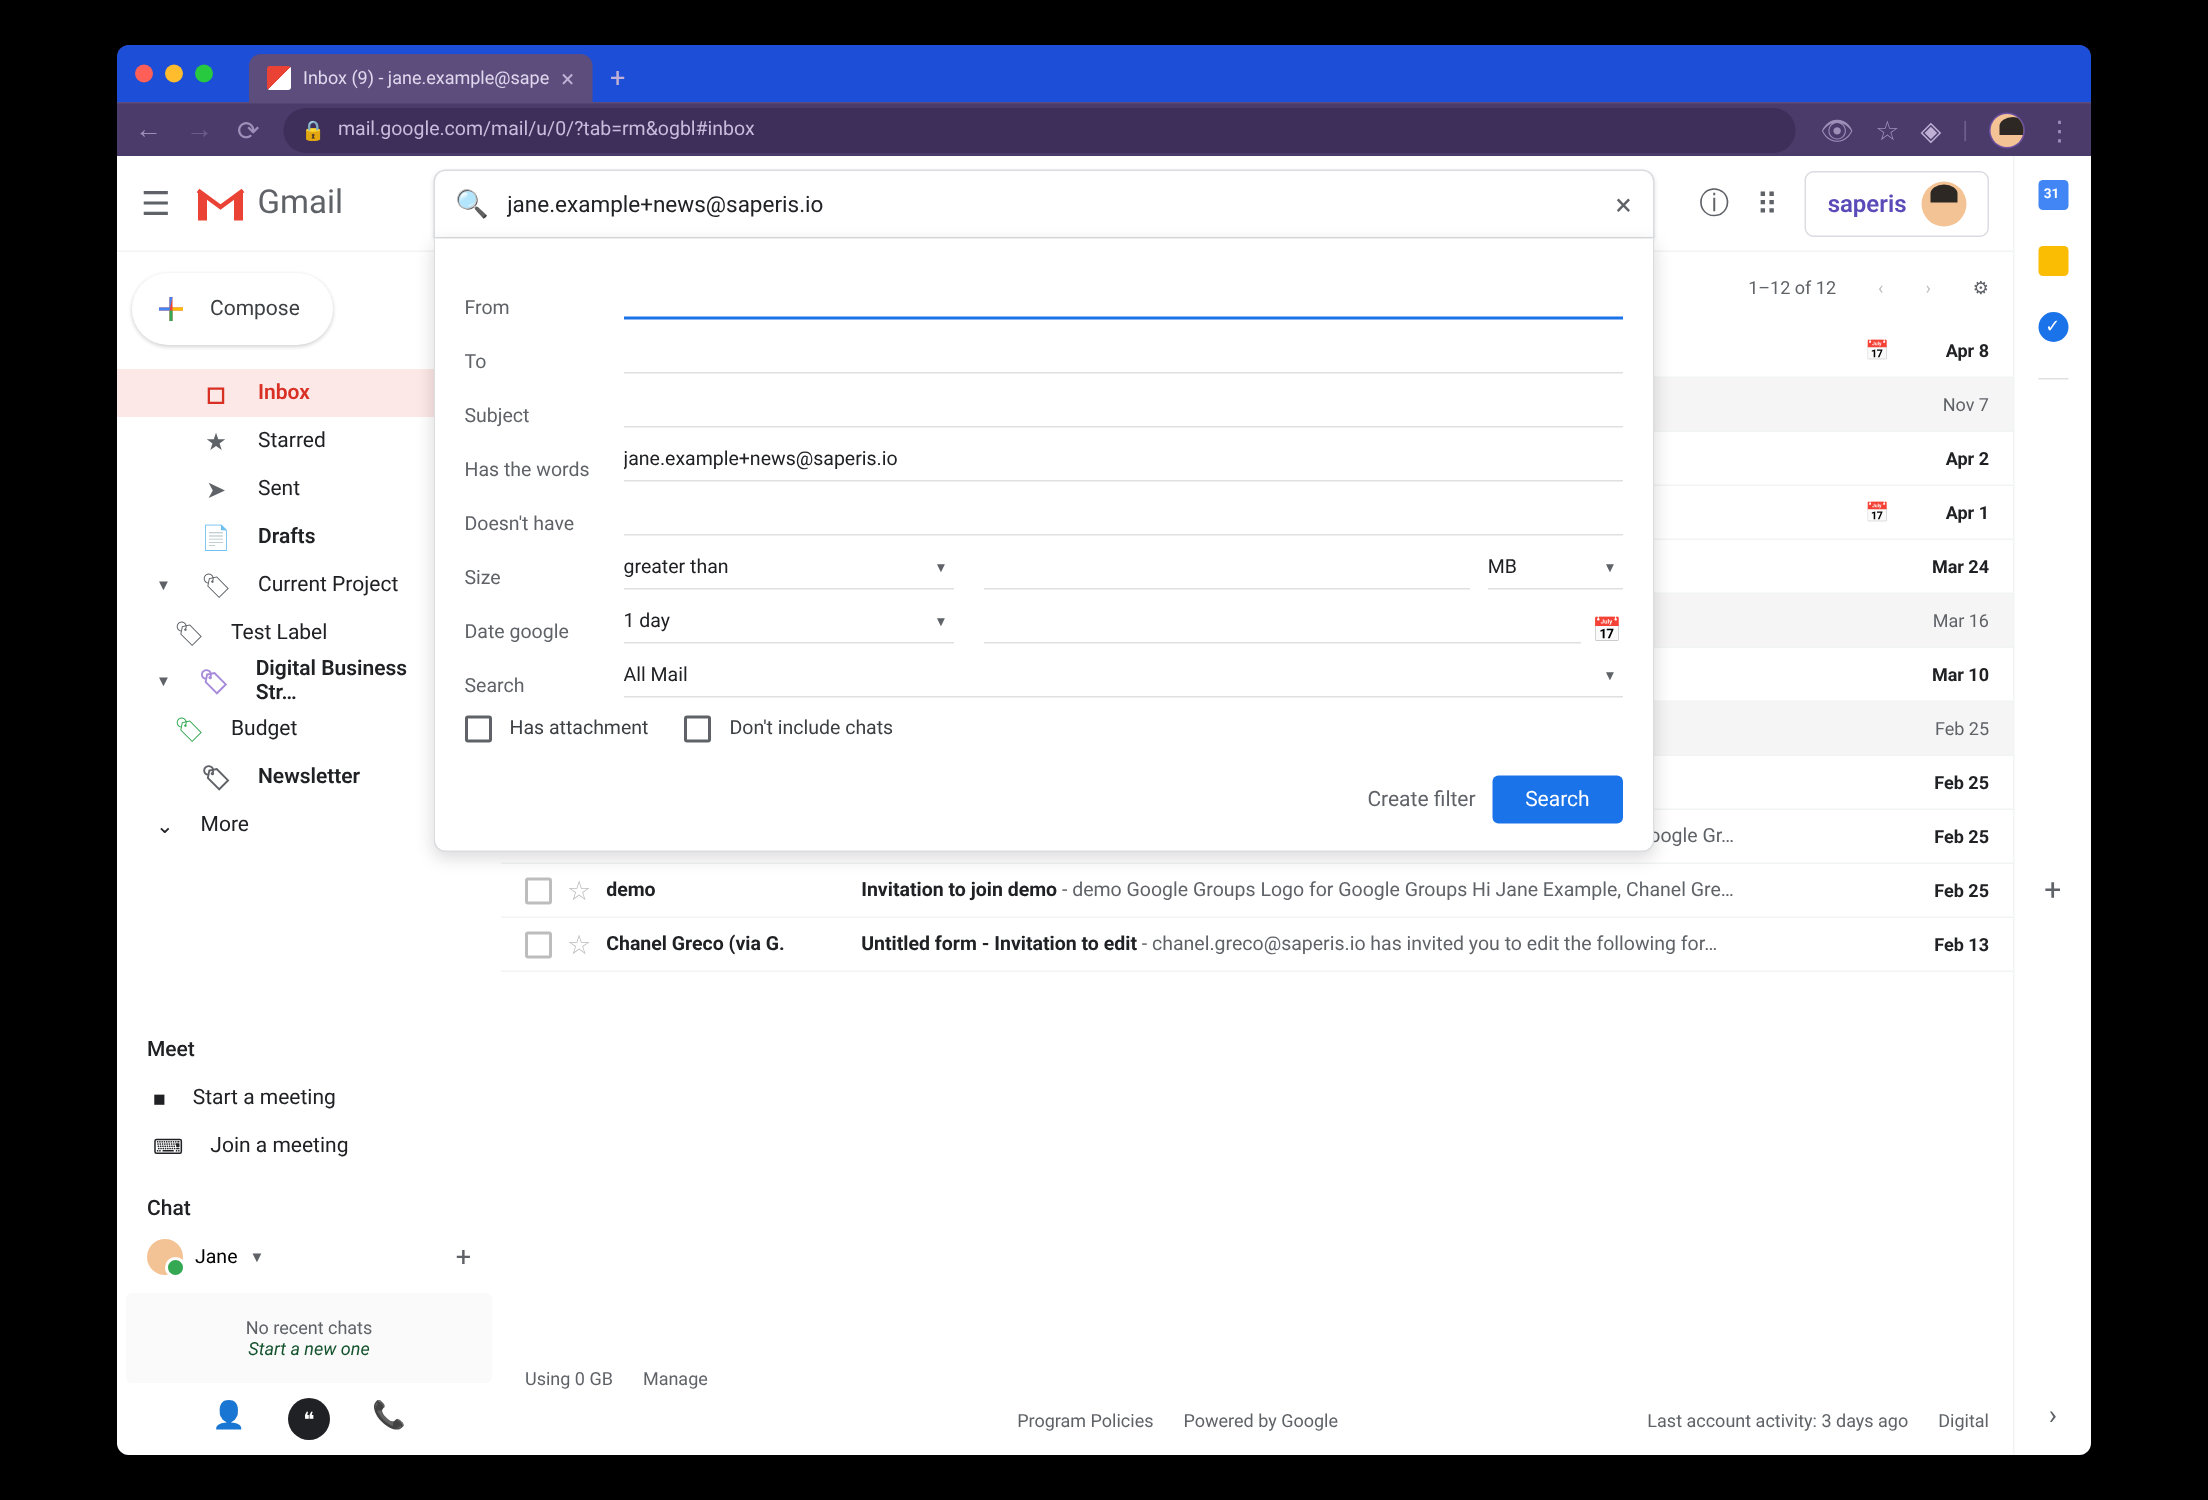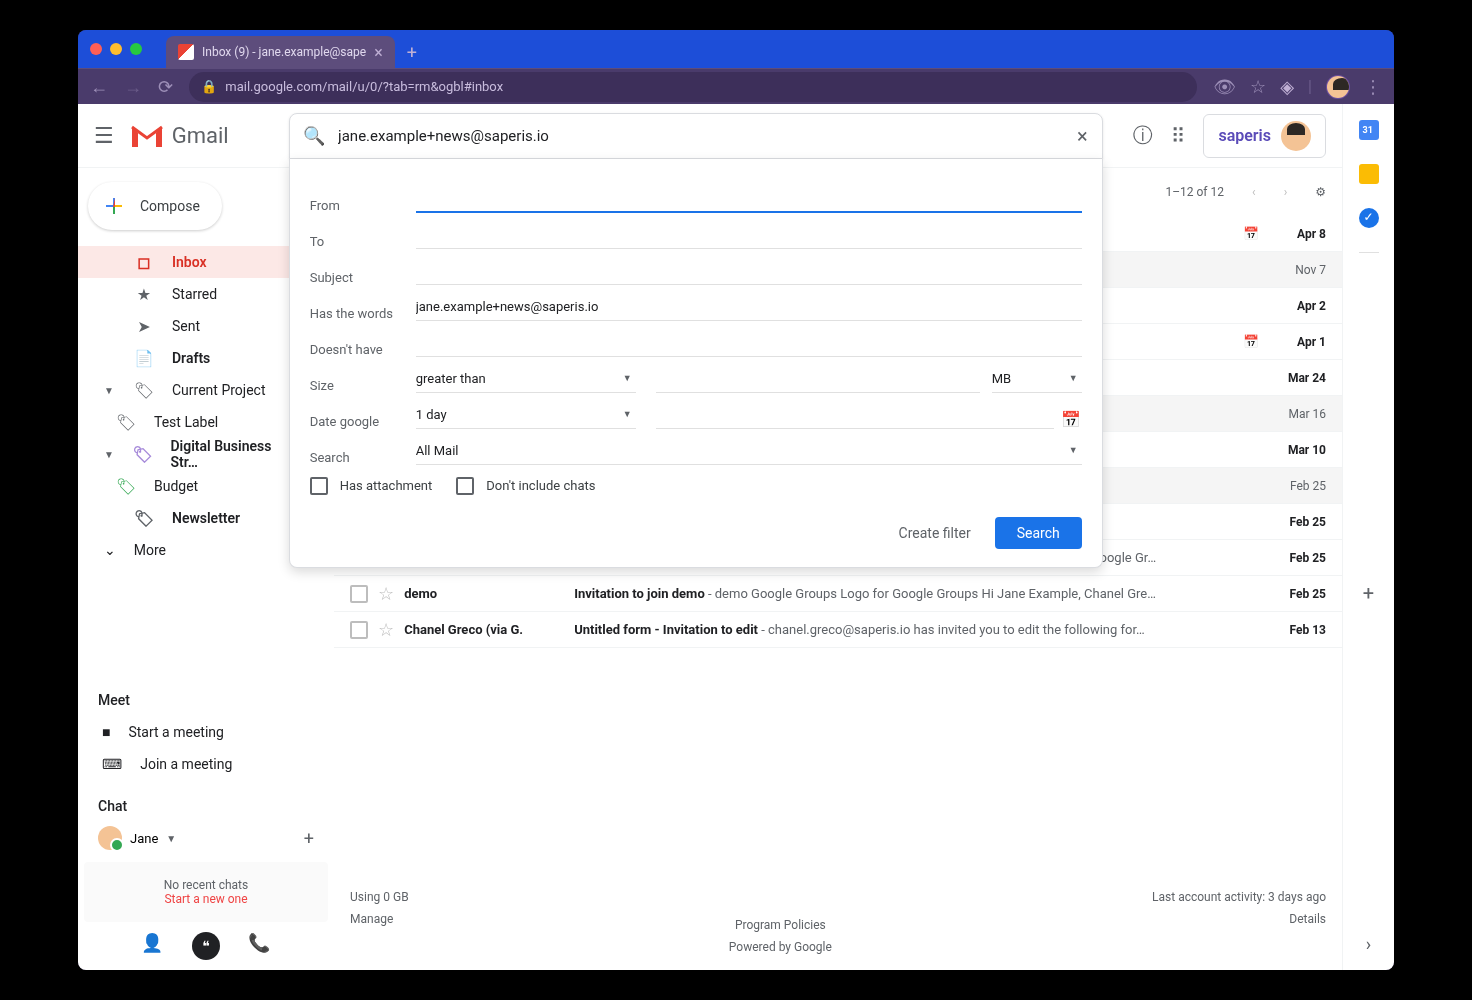--- a/index.html
+++ b/index.html
@@ -35,21 +35,21 @@
 .dd-row { display: flex; align-items: flex-end; min-height: 36px; }
 .dd-label { width: 106px; font-size: 13px; color: #5f6368; }
 .dd-input { flex: 1; border: none; border-bottom: 1px solid #e0e0e0; padding: 6px 0; font-size: 13px; outline: none; color: #202124; }
 .dd-input.focused { border-bottom: 2px solid #1a73e8; }
 .dd-select { border: none; border-bottom: 1px solid #e0e0e0; padding: 6px 0; font-size: 13px; outline: none; background: #fff; color: #202124; appearance: none; position: relative; }
 .sel-wrap { position: relative; display: inline-block; }
 .sel-wrap::after { content: '▼'; position: absolute; right: 4px; top: 8px; font-size: 9px; color: #5f6368; pointer-events: none; }
 .dd-checkbox-row { display: flex; gap: 24px; margin-top: 12px; }
 .dd-chk { display: flex; align-items: center; gap: 12px; font-size: 13px; color: #3c4043; }
 .chk-box { width: 18px; height: 18px; border: 2px solid #5f6368; border-radius: 2px; }
-.dd-actions { display: flex; justify-content: flex-end; gap: 14px; margin-top: 22px; align-items: center; }
+.dd-actions { display: flex; justify-content: flex-end; gap: 1px; margin-top: 22px; align-items: center; }
 .btn-text { background: none; border: none; color: #5f6368; font-size: 14px; cursor: pointer; padding: 8px 10px; }
 .btn-primary { background: #1a73e8; color: #fff; border: none; padding: 8px 22px; border-radius: 4px; font-size: 14px; cursor: pointer; }
 .hdr-right { display: flex; align-items: center; gap: 18px; }
 .hdr-icon { color: #5f6368; font-size: 20px; cursor: pointer; }
 .brand-btn { border: 1px solid #dadce0; border-radius: 6px; padding: 6px 14px; display: flex; align-items: center; gap: 10px; }
 .brand-text { color: #5a4bb8; font-weight: 600; font-size: 16px; }
 .brand-av { width: 30px; height: 30px; border-radius: 50%; background: #f4c395; position: relative; overflow: hidden; }
 .brand-av::after { content: ''; position: absolute; top: 2px; left: 6px; width: 18px; height: 12px; background: #2d2824; border-radius: 50% 50% 0 0; }
 .body-row { flex: 1; display: flex; overflow: hidden; }
 .sidebar { width: 256px; display: flex; flex-direction: column; border-right: none; padding-top: 10px; }
@@ -62,42 +62,42 @@
 .nav-item.bold { font-weight: 600; }
 .nav-item .count { margin-left: auto; font-size: 12px; }
 .nav-sub { padding-left: 38px; }
 .more-item { height: 32px; display: flex; align-items: center; padding-left: 26px; gap: 18px; font-size: 14px; color: #202124; cursor: pointer; }
 .section-hdr { font-size: 14px; color: #202124; font-weight: 500; padding: 8px 20px; margin-top: 10px; }
 .meet-item { height: 32px; display: flex; align-items: center; padding-left: 24px; gap: 18px; font-size: 14px; color: #202124; cursor: pointer; }
 .chat-row { display: flex; align-items: center; padding: 4px 20px; gap: 8px; }
 .chat-av { width: 24px; height: 24px; border-radius: 50%; background: #f4c395; position: relative; }
 .chat-av::after { content: ''; position: absolute; bottom: -2px; right: -2px; width: 10px; height: 10px; border-radius: 50%; background: #34a853; border: 2px solid #fff; }
 .chat-empty { text-align: center; padding: 16px; font-size: 12px; color: #5f6368; background: #fafafa; margin: 8px 6px 0 6px; border-radius: 4px; }
-.chat-empty a { color: #ef4444; text-decoration: none; }
+.chat-empty a { color: #14532d; text-decoration: none; font-style: italic; }
 .chat-footer { display: flex; justify-content: center; gap: 28px; padding: 10px 0; margin-top: auto; }
 .chat-footer .icn { color: #5f6368; font-size: 18px; }
 .chat-footer .icn.active { background: #202124; color: #fff; width: 28px; height: 28px; border-radius: 50%; display: flex; align-items: center; justify-content: center; font-size: 14px; }
 .content { flex: 1; display: flex; flex-direction: column; overflow: hidden; }
 .toolbar { height: 48px; display: flex; align-items: center; padding: 0 16px; justify-content: flex-end; gap: 12px; font-size: 12px; color: #5f6368; }
 .tb-right { display: flex; align-items: center; gap: 28px; }
 .mail-list { flex: 1; overflow-y: auto; }
 .mail-row { height: 36px; display: flex; align-items: center; padding: 0 16px; border-bottom: 1px solid #f1f3f4; font-size: 13px; color: #5f6368; gap: 10px; cursor: pointer; }
 .mail-row.unread { background: #fff; }
 .mail-row.unread .sender, .mail-row.unread .subject, .mail-row.unread .date { font-weight: 700; color: #202124; }
 .mail-row.read { background: #f5f5f5; }
 .mail-chk { width: 18px; height: 18px; border: 2px solid #bdbdbd; border-radius: 2px; flex-shrink: 0; }
 .mail-star { color: #bdbdbd; font-size: 18px; flex-shrink: 0; }
 .sender { width: 160px; flex-shrink: 0; white-space: nowrap; overflow: hidden; text-overflow: ellipsis; }
 .subject-col { flex: 1; white-space: nowrap; overflow: hidden; text-overflow: ellipsis; }
 .subject { color: #202124; }
 .snippet { color: #5f6368; }
 .cal-icon { color: #5f6368; flex-shrink: 0; }
 .date { width: 56px; text-align: right; flex-shrink: 0; font-size: 12px; }
 .footer { padding: 16px; display: flex; justify-content: space-between; font-size: 12px; color: #5f6368; }
-.footer-col { display: flex; flex-direction: column; gap: 8px; }
+.footer-col { display: flex; flex-direction: row; gap: 20px; justify-content: center; }
 .footer-col.center { align-items: center; margin-top: 28px; }
 .footer-col.right { align-items: flex-end; }
 .side-panel { width: 52px; border-left: 1px solid #f1f3f4; display: flex; flex-direction: column; align-items: center; padding-top: 16px; gap: 24px; }
 .sp-icon { width: 20px; height: 20px; border-radius: 3px; cursor: pointer; }
 .sp-cal { background: #4285f4; position: relative; }
 .sp-cal::after { content: '31'; position: absolute; color: #fff; font-size: 9px; font-weight: bold; top: 5px; left: 4px; }
 .sp-keep { background: #fbbc04; }
 .sp-tasks { background: #1a73e8; border-radius: 50%; position: relative; }
 .sp-tasks::after { content: '✓'; position: absolute; color: #fff; font-size: 12px; top: 2px; left: 5px; }
 .sp-plus { color: #5f6368; font-size: 20px; margin-top: auto; }
@@ -413,21 +413,21 @@
             <div class="footer-col">
               <span>Using 0 GB</span>
               <span>Manage</span>
             </div>
             <div class="footer-col center">
               <span>Program Policies</span>
               <span>Powered by Google</span>
             </div>
             <div class="footer-col right">
               <span>Last account activity: 3 days ago</span>
-              <span>Details</span>
+              <span>Digital</span>
             </div>
           </div>
         </div>
       </div>
     </div>
 
     <div class="side-panel">
       <div class="sp-icon sp-cal"></div>
       <div class="sp-icon sp-keep"></div>
       <div class="sp-icon sp-tasks"></div>

